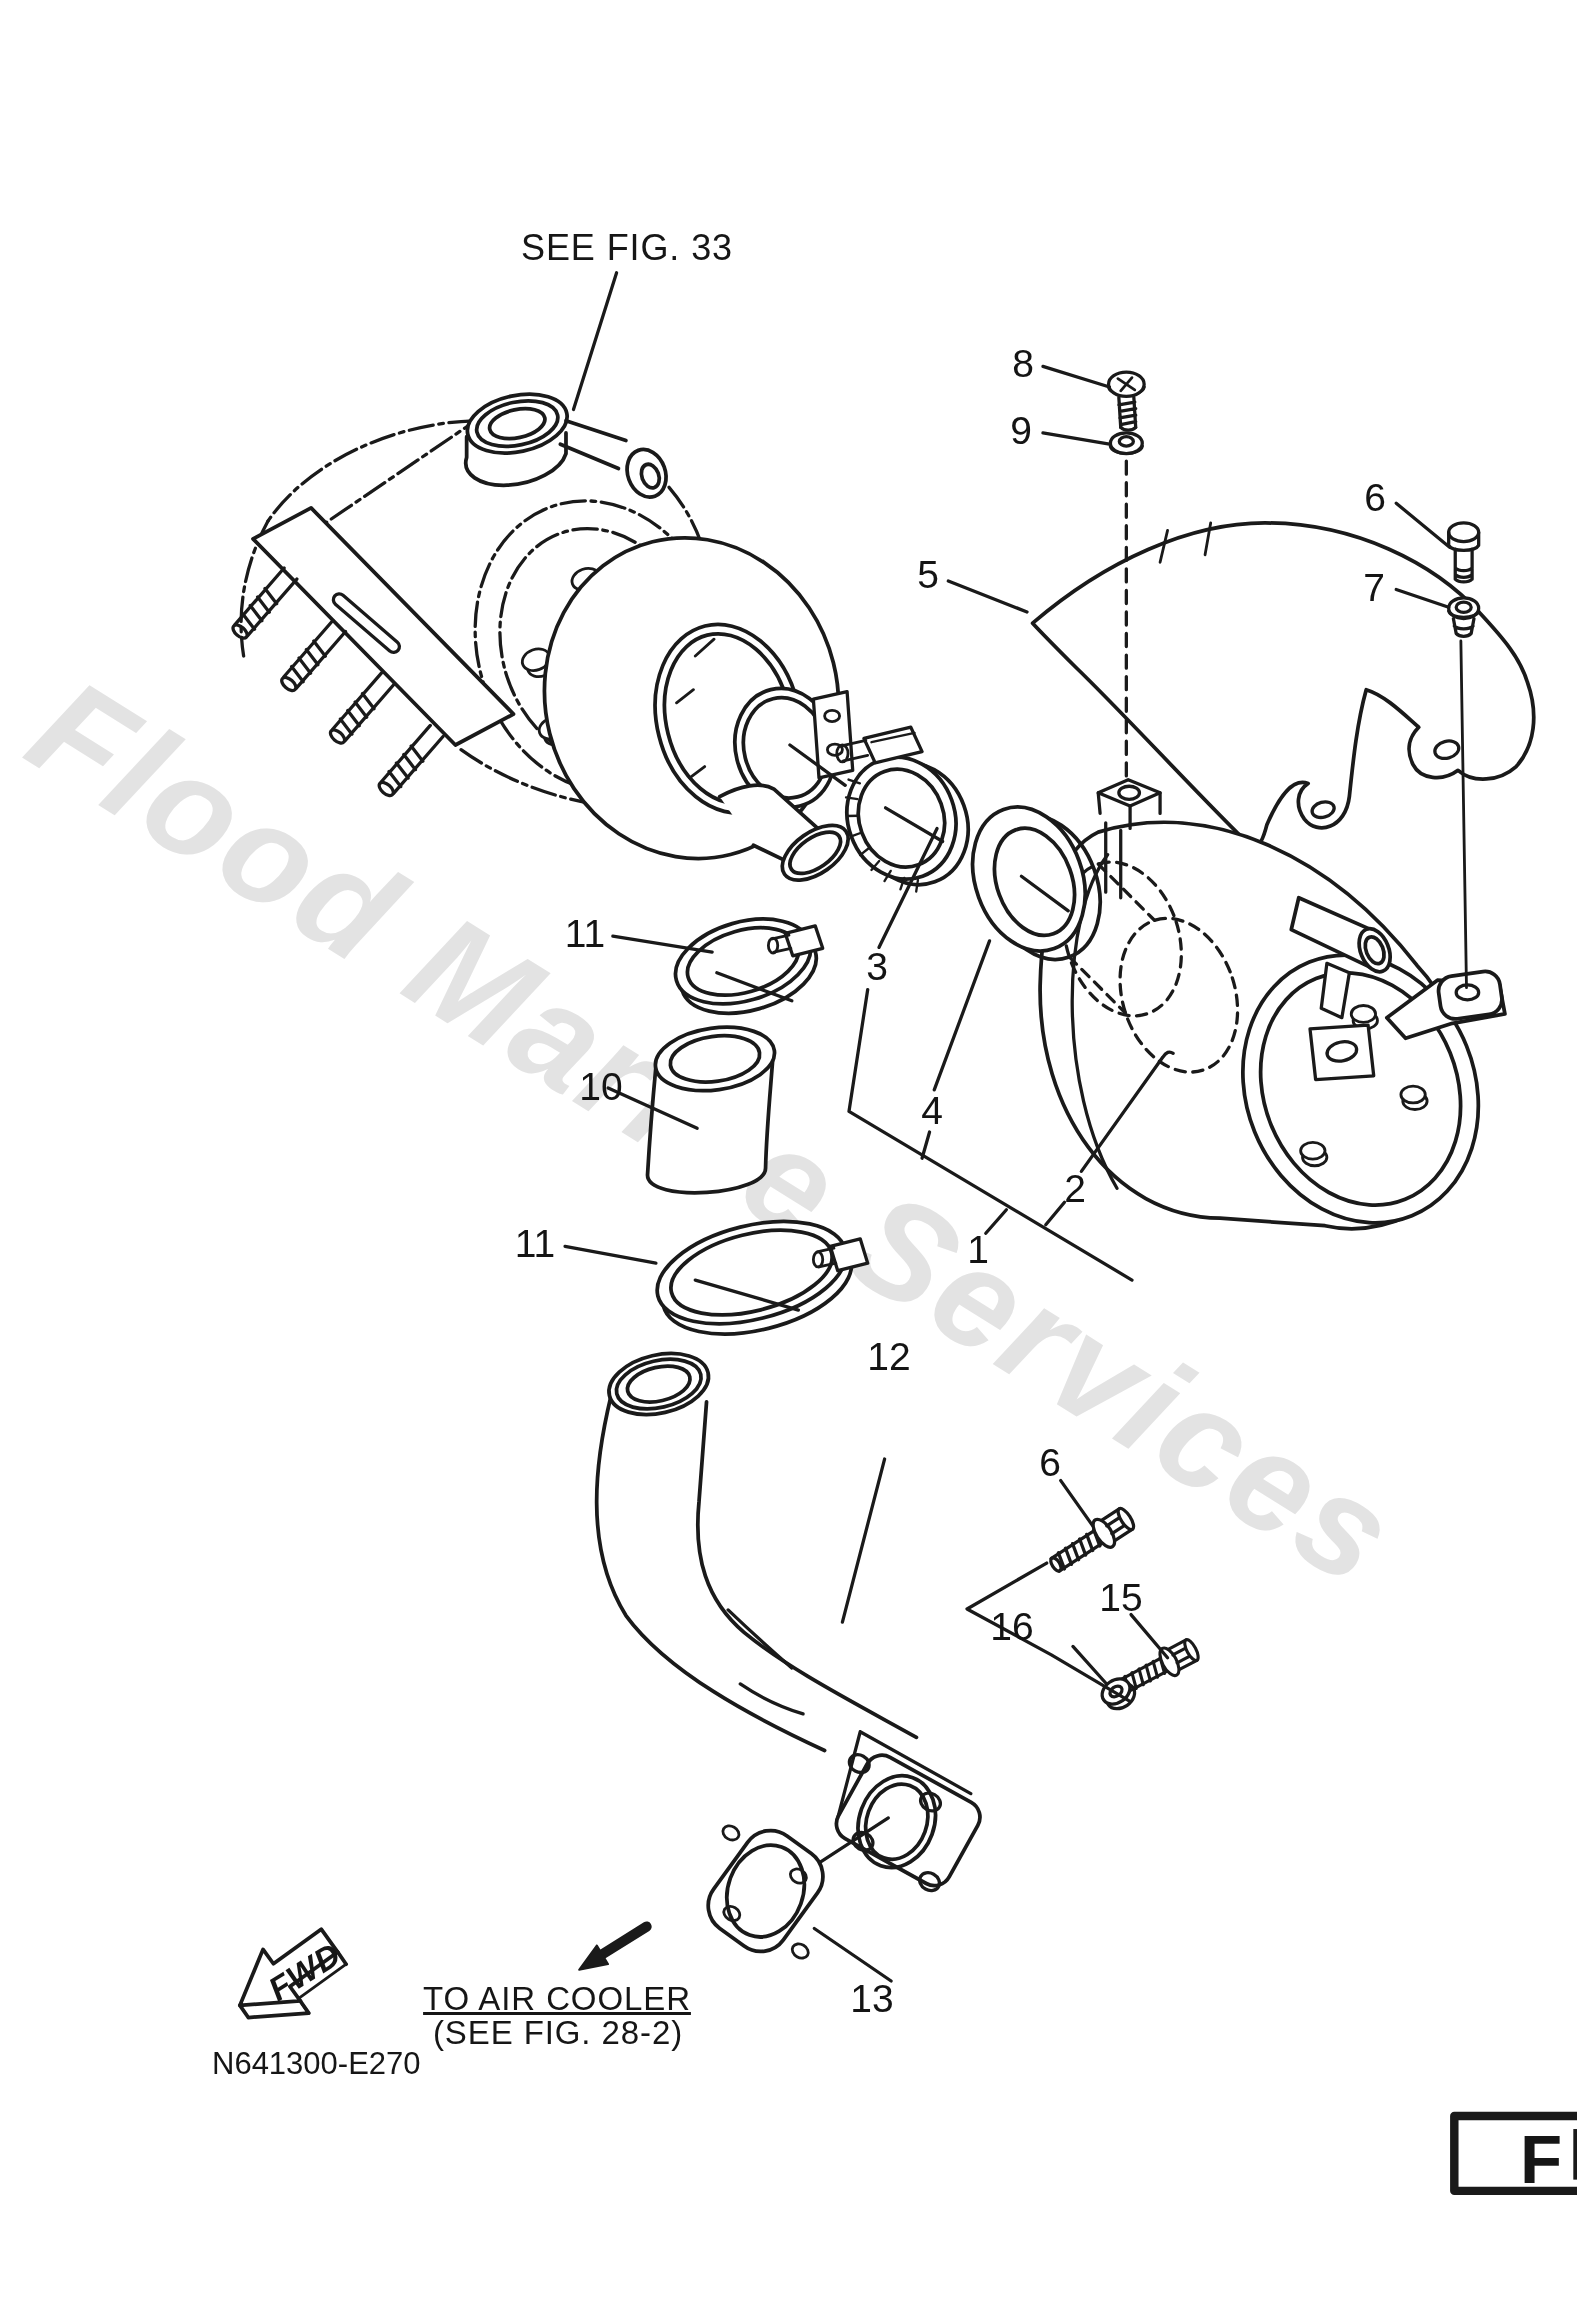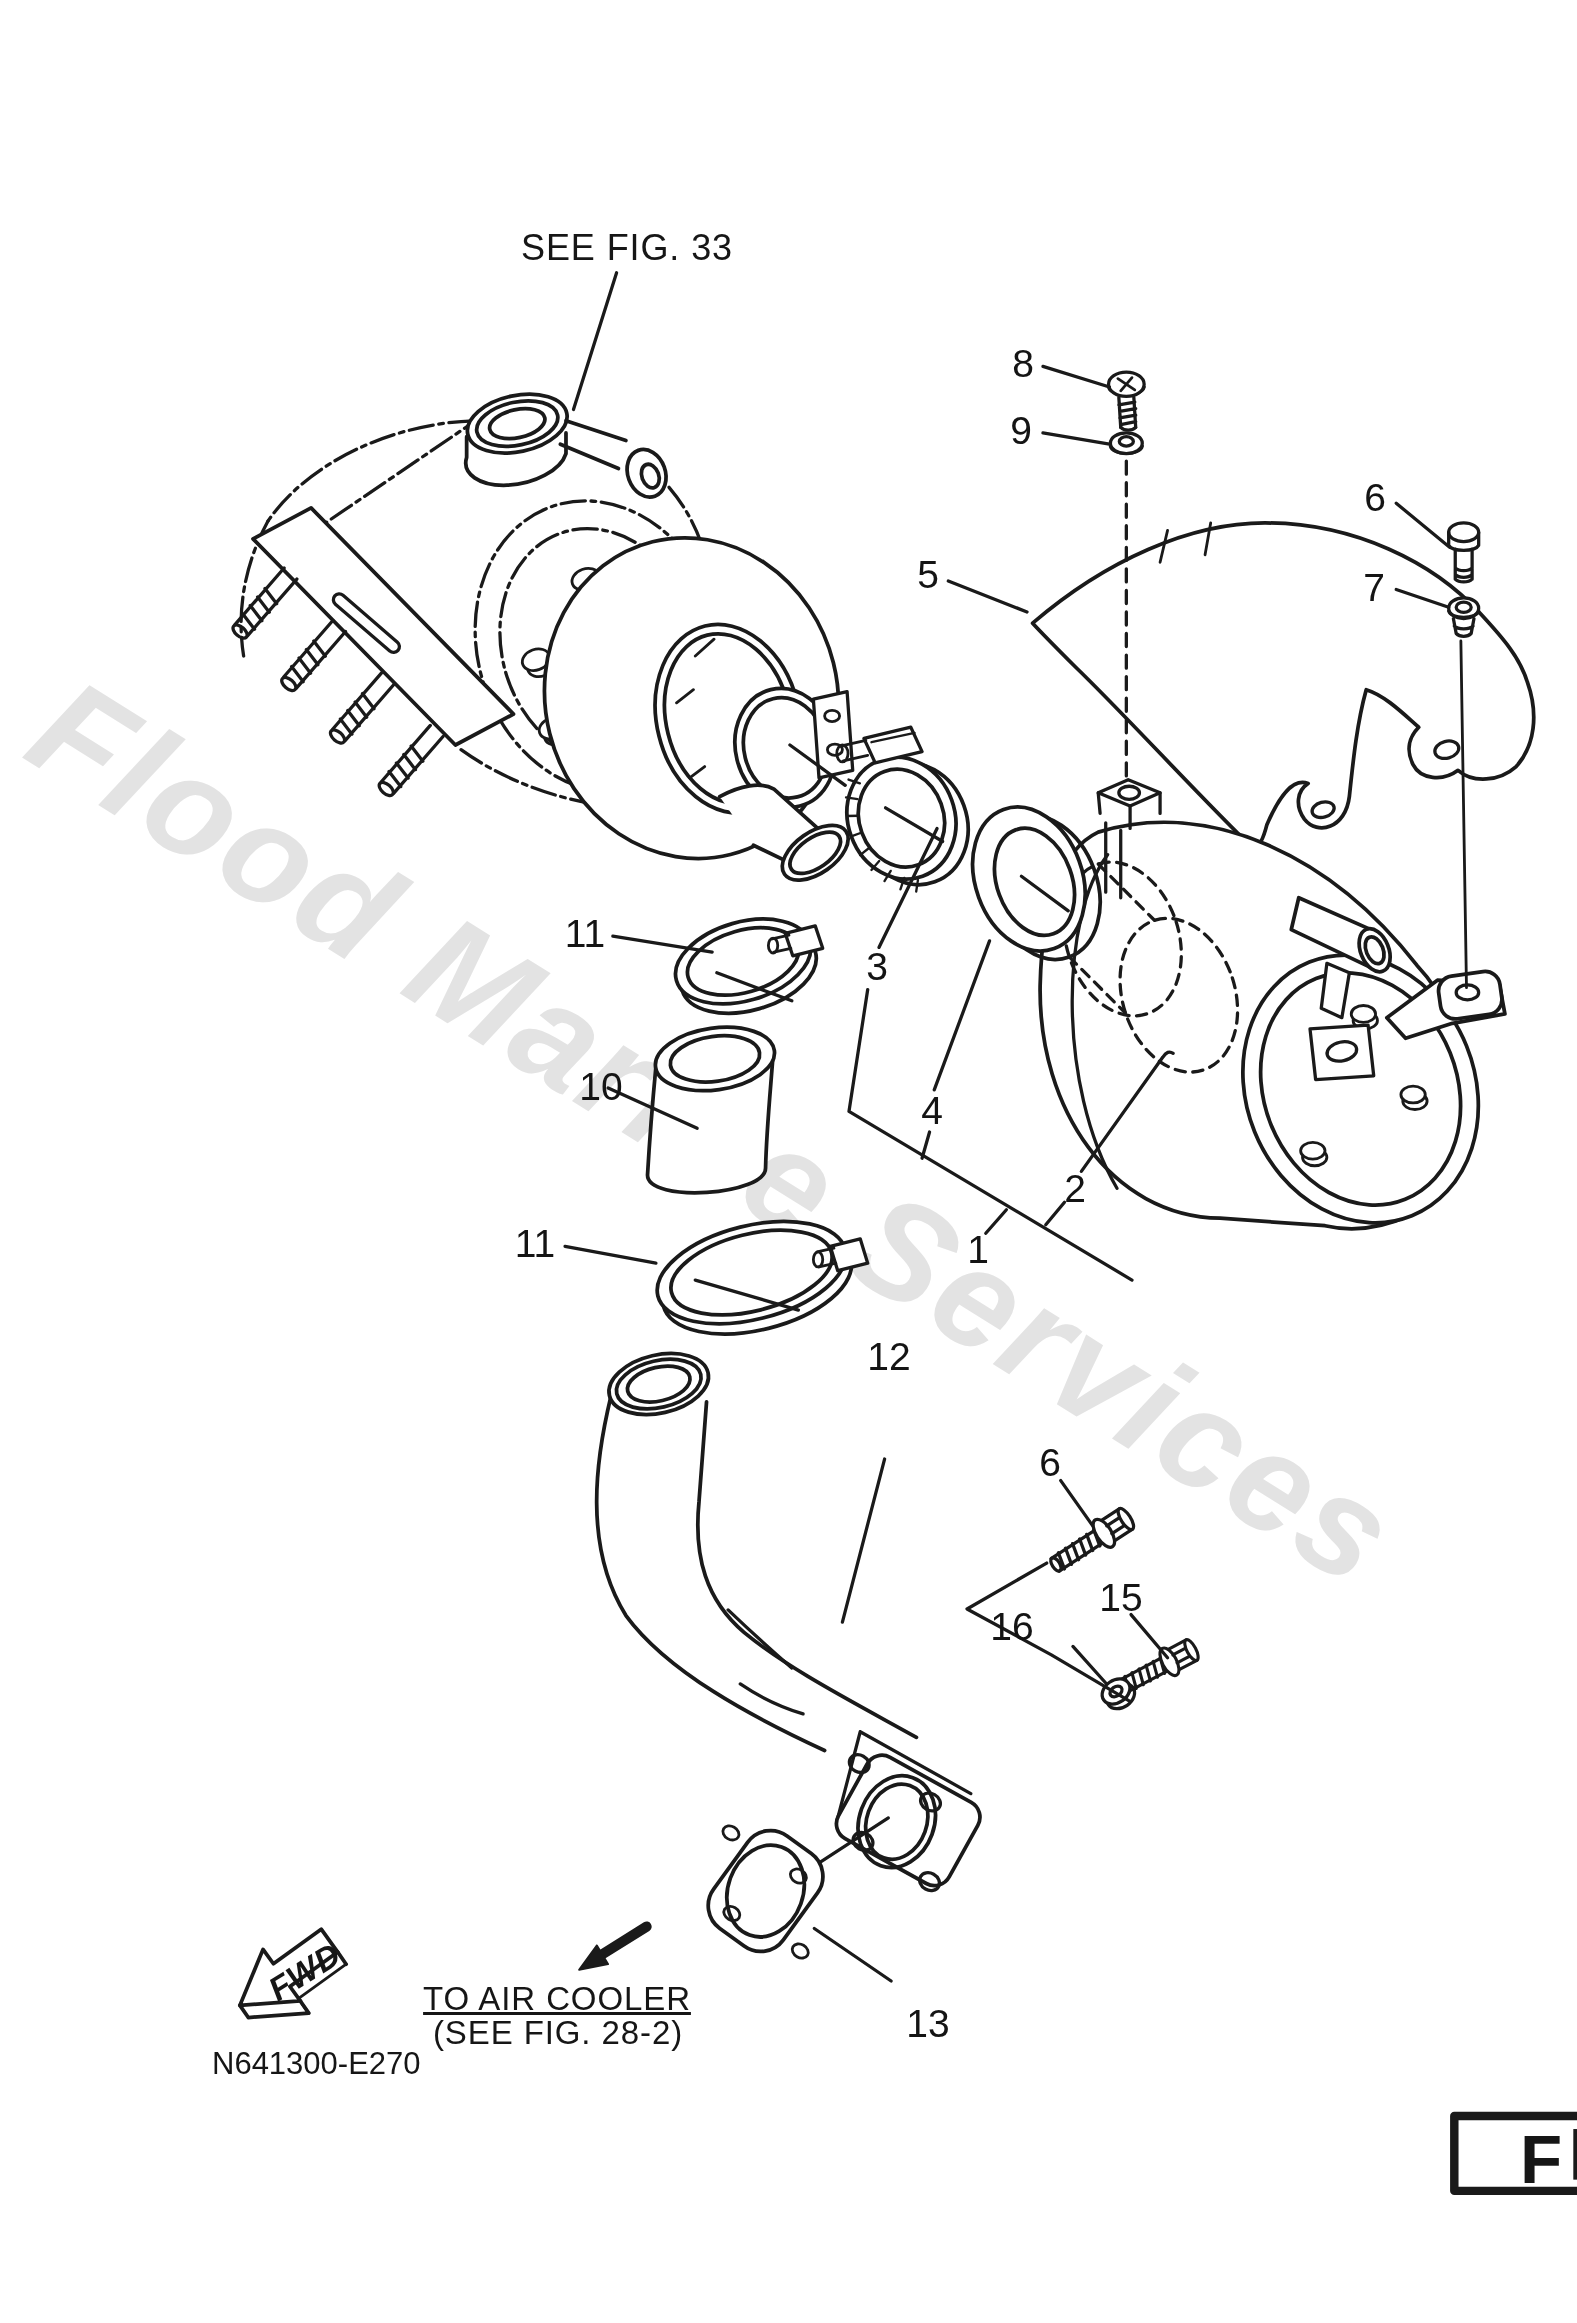--- a/index.html
+++ b/index.html
@@ -366,21 +366,21 @@
   <div class="co" style="left:877px;top:966px;">3</div>
   <div class="co" style="left:932px;top:1110px;">4</div>
   <div class="co" style="left:928px;top:574px;">5</div>
   <div class="co" style="left:1375px;top:497px;">6</div>
   <div class="co" style="left:1374px;top:587px;">7</div>
   <div class="co" style="left:1023px;top:363px;">8</div>
   <div class="co" style="left:1021px;top:430px;">9</div>
   <div class="co" style="left:569px;top:1086px;margin-left:32px;">10</div>
   <div class="co" style="left:585px;top:933px;">11</div>
   <div class="co" style="left:889px;top:1356px;">12</div>
-  <div class="co" style="left:928px;top:1998px;margin-top:25px;">13</div>
+  <div class="co" style="left:872px;top:1998px;">13</div>
   <div class="co" style="left:1050px;top:1462px;">6</div>
   <div class="co" style="left:1121px;top:1597px;">15</div>
   <div class="co" style="left:1012px;top:1626px;">16</div>
   <div class="co" style="left:535px;top:1243px;">11</div>
 
   <div class="txt note" style="left:557px;top:1999px;text-decoration:underline;">TO AIR COOLER</div>
   <div class="txt note" style="left:558px;top:2033px;">(SEE FIG. 28-2)</div>
 
   <div class="txt code" style="left:183px;top:2046px;">N641300-E270</div>
 

